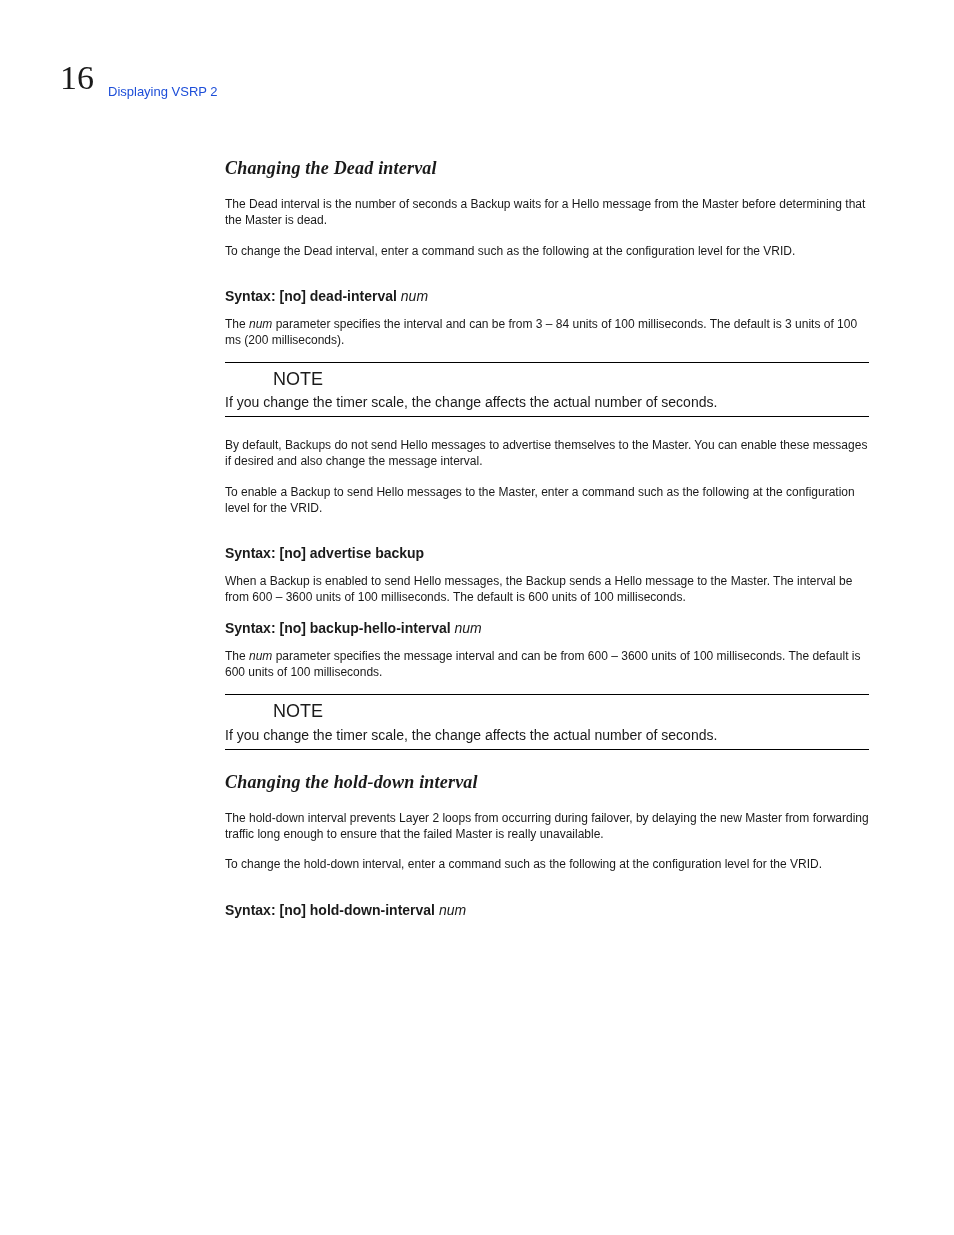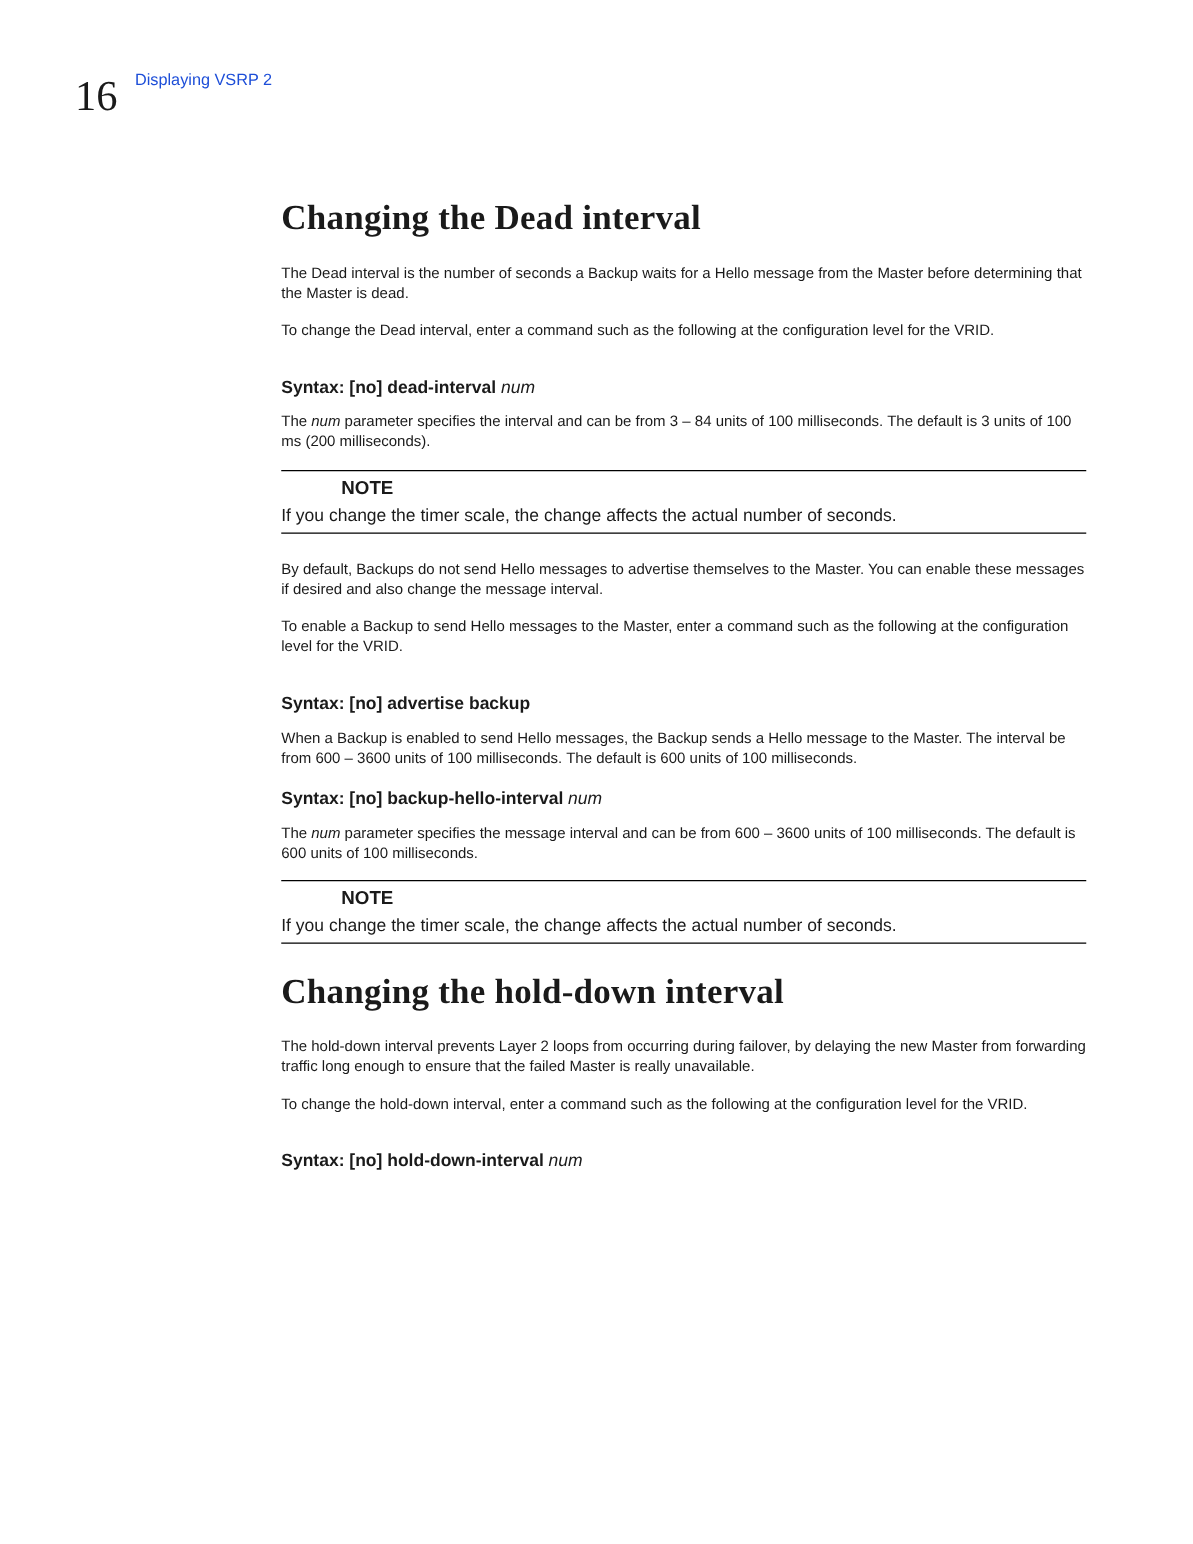--- a/index.html
+++ b/index.html
@@ -9,40 +9,41 @@
     margin: 0;
     padding: 0;
     width: 954px;
     line-height: 1.35;
   }
   .page {
     padding: 55px 85px 60px 60px;
   }
   .running-header {
     display: flex;
-    align-items: flex-start;
+    align-items: flex-end;
     gap: 14px;
     margin-bottom: 55px;
   }
   .chap-num {
     font-family: Georgia, 'Times New Roman', serif;
     font-size: 34px;
     font-weight: 400;
   }
   .header-text {
     font-size: 13px;
     color: #1d4ed8;
   }
   .content {
     margin-left: 165px;
   }
   h2.italic-title {
     font-family: "Times New Roman", Georgia, serif;
+    font-style: italic;
     font-weight: 600;
-    font-size: 28px;
+    font-size: 18px;
     margin: 0 0 16px 0;
     letter-spacing: 0.2px;
   }
   p.body {
     font-size: 12px;
     margin: 0 0 14px 0;
   }
   p.body.mb-lg { margin-bottom: 28px; }
   .syntax {
     font-size: 14px;
@@ -55,22 +56,22 @@
   .note-block {
     margin: 12px 0 20px 0;
   }
   .note-rule {
     border: none;
     border-top: 1.5px solid #000;
     margin: 0;
     height: 0;
   }
   .note-label {
-    font-weight: 700;
-    font-size: 15px;
+    font-weight: 400;
+    font-size: 18px;
     margin: 4px 0 2px 0;
     padding-left: 48px;
   }
   .note-text {
     font-size: 14px;
     margin: 0 0 4px 0;
   }
   .section-gap { margin-top: 28px; }
 </style>
 </head>

